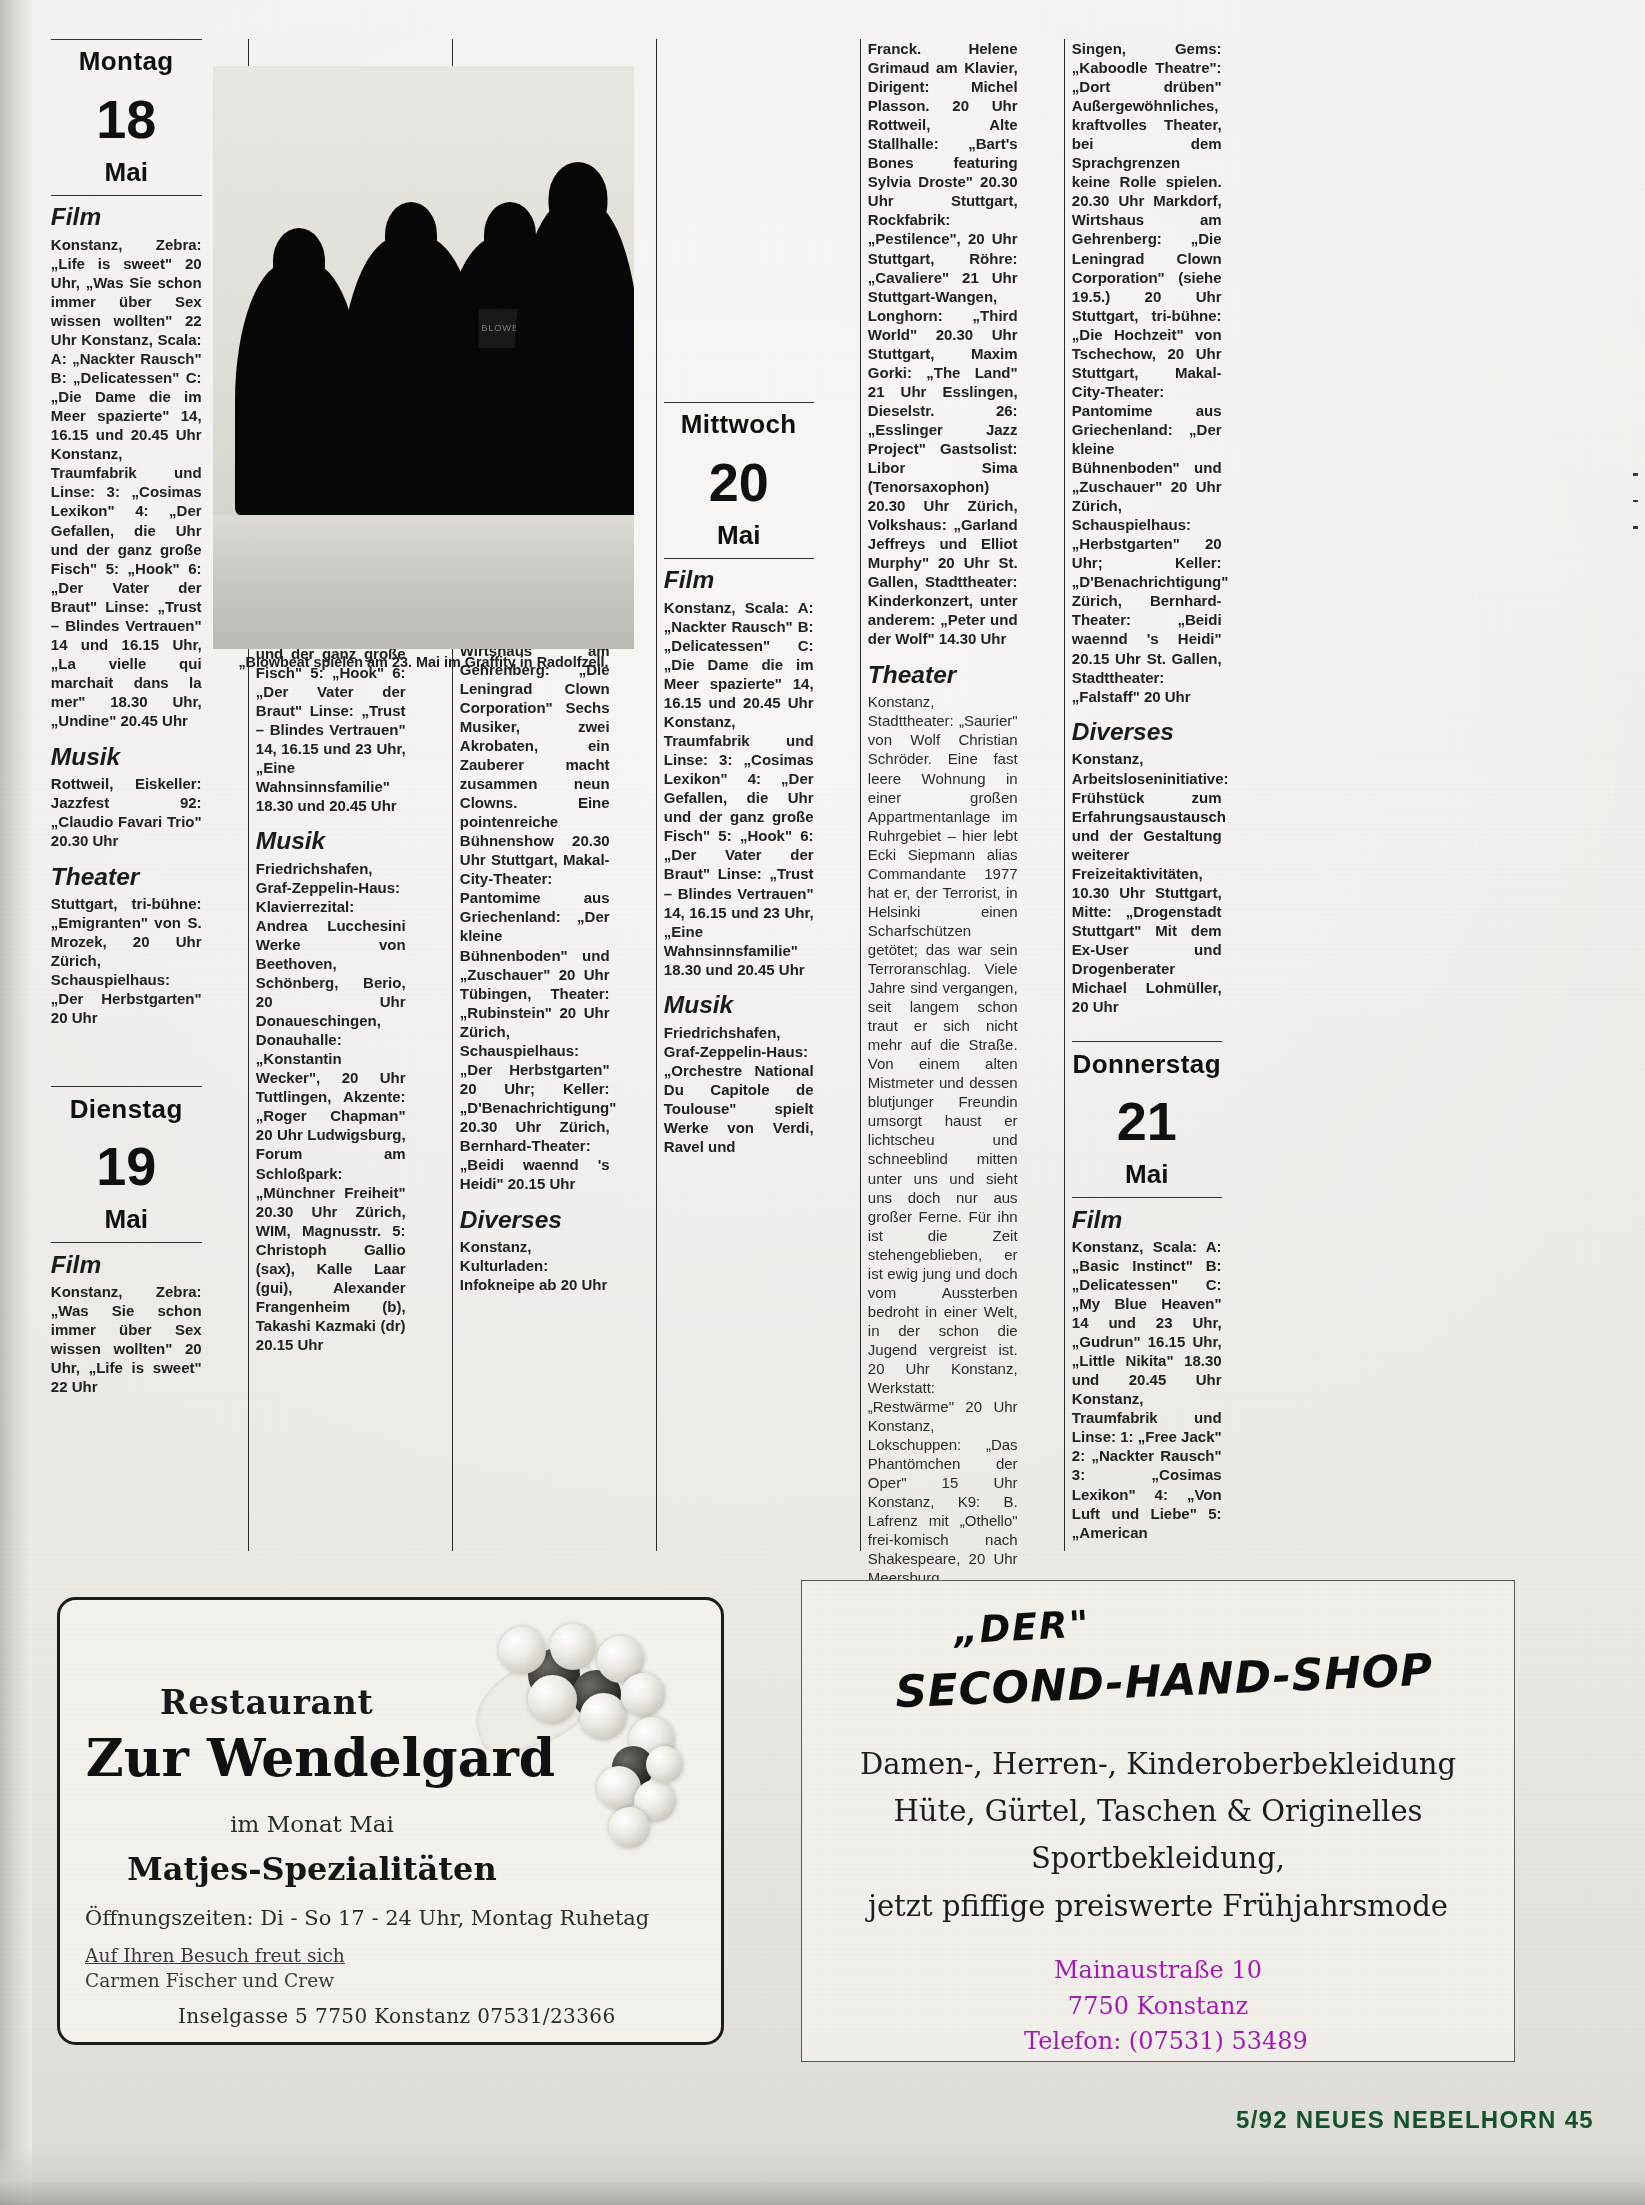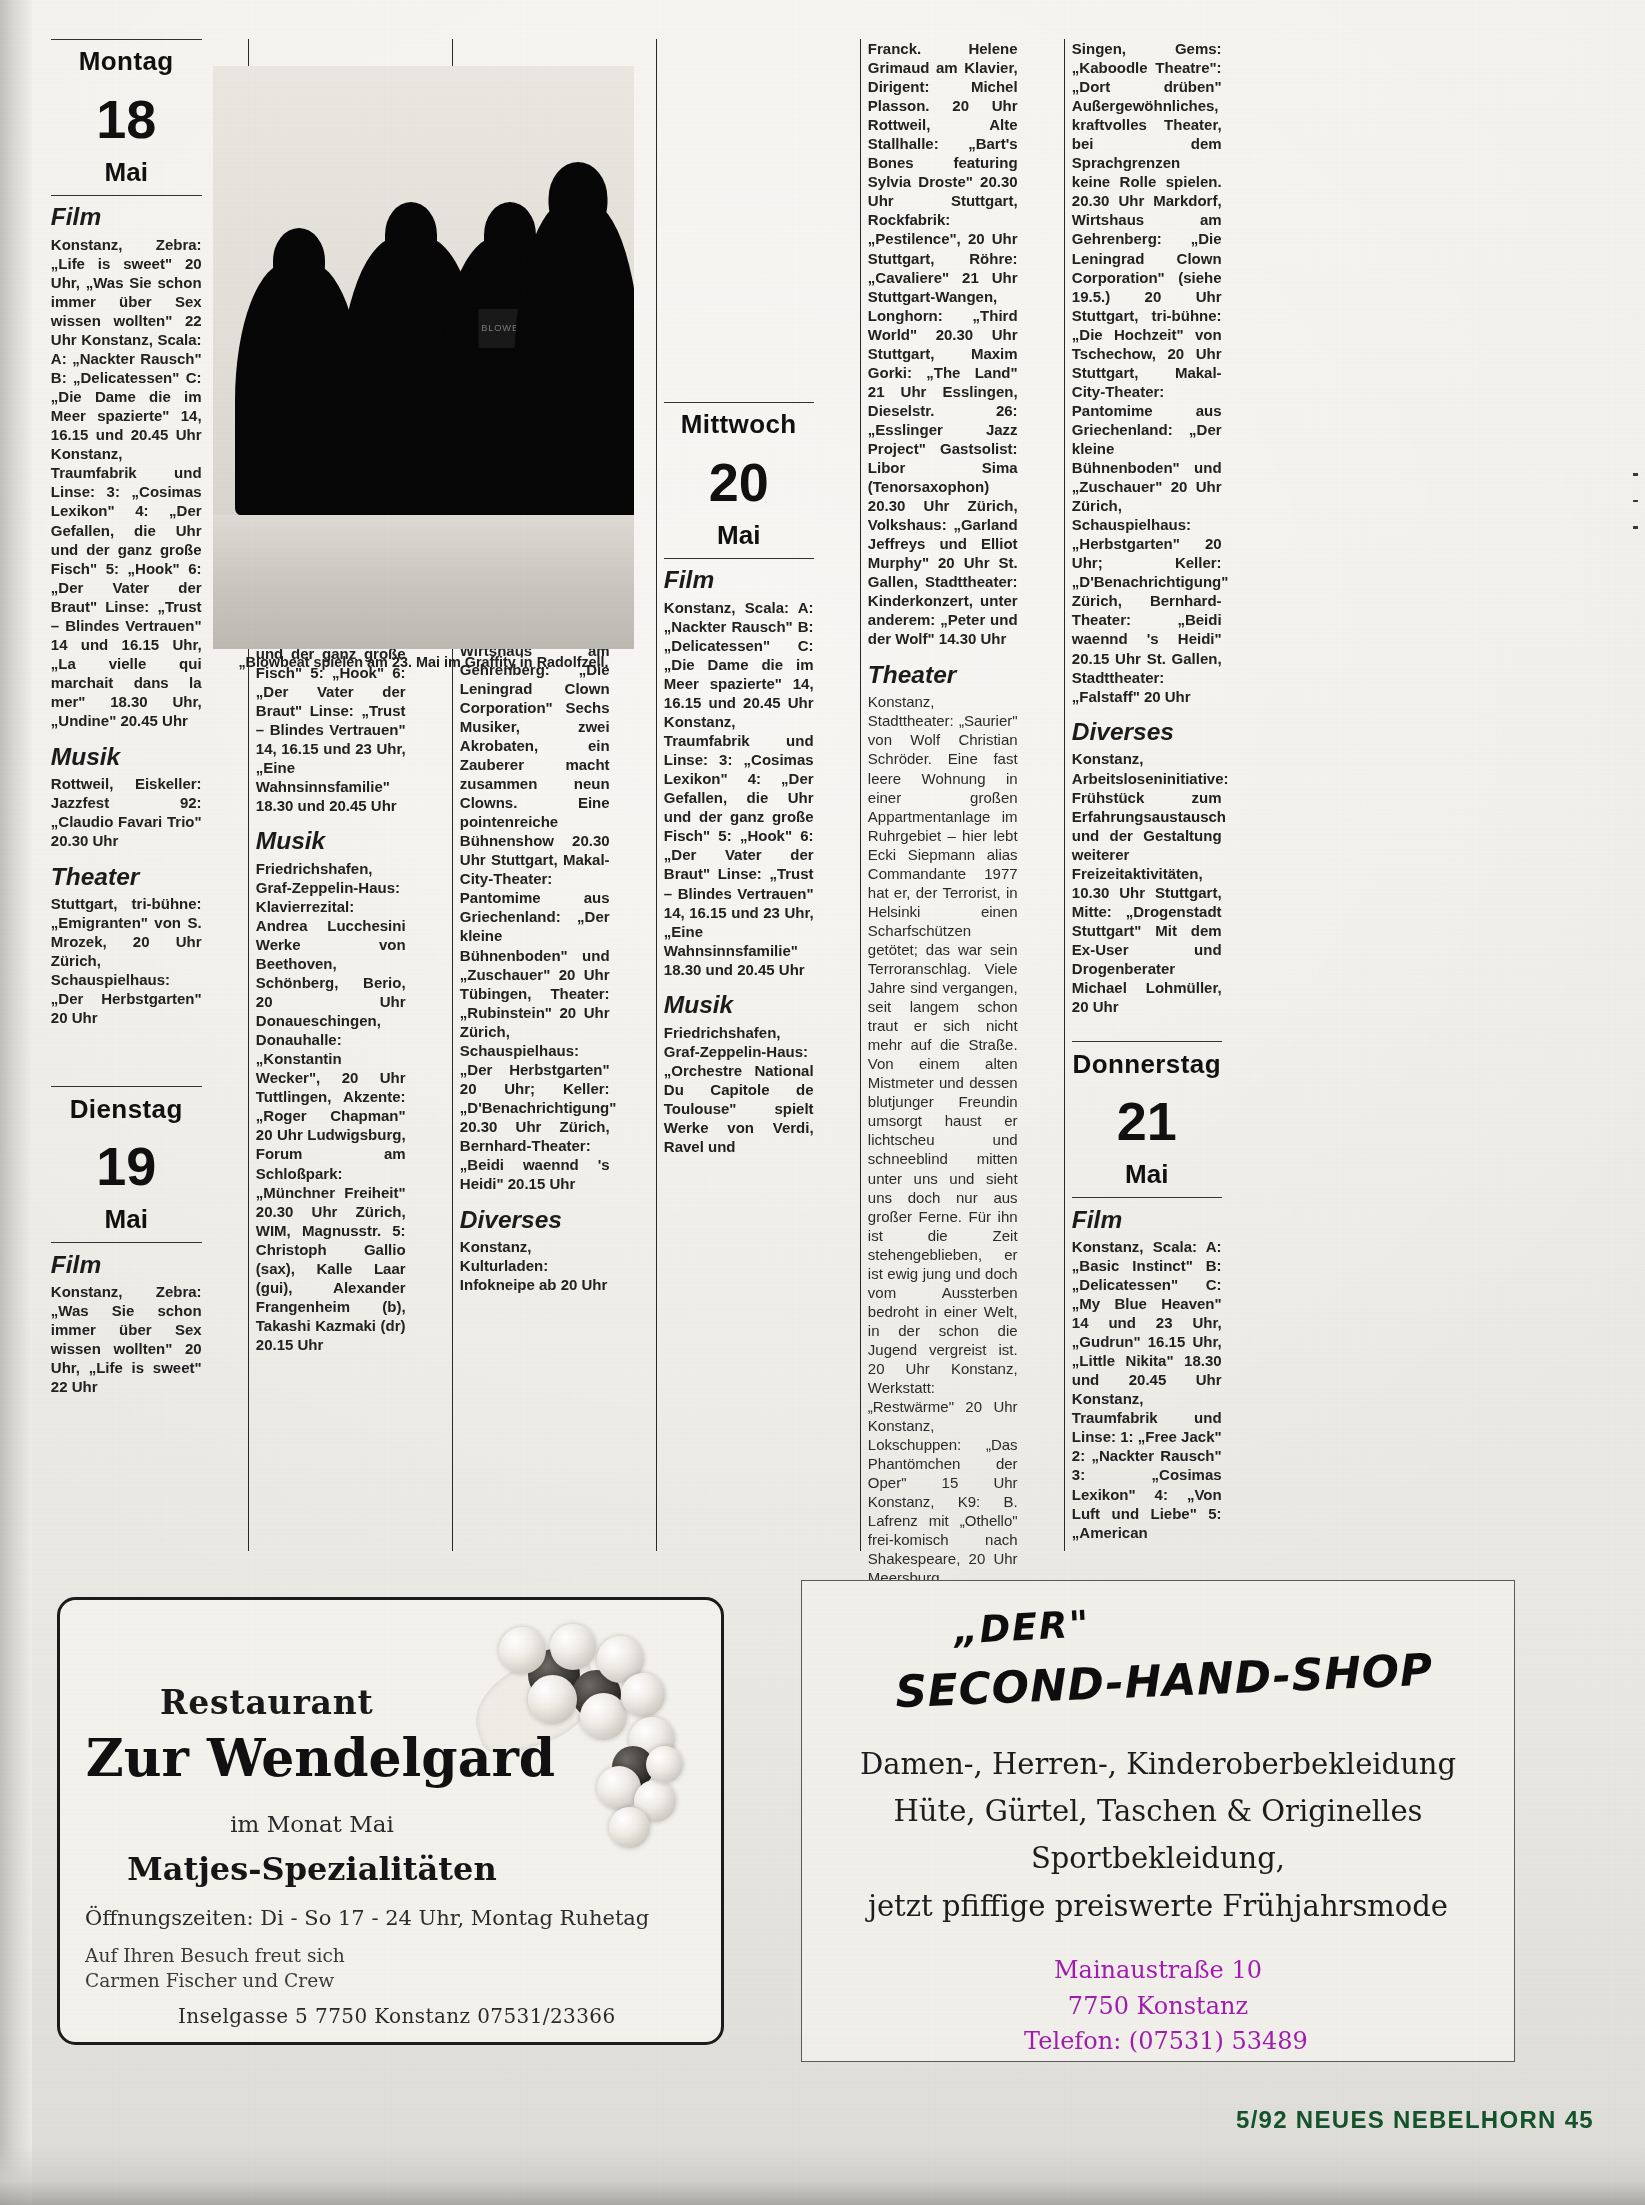--- a/index.html
+++ b/index.html
@@ -151,21 +151,21 @@
   .r-spec{
     position:absolute;left:24px;top:250px;width:456px;text-align:center;
     font-family:"DejaVu Serif",serif;font-weight:bold;font-size:32px;color:#161616;
   }
   .r-hours{
     position:absolute;left:25px;top:306px;
     font-family:"DejaVu Serif",serif;font-size:21px;color:#2c2c2c;
   }
   .r-greet1{
     position:absolute;left:25px;top:345px;
-    font-family:"DejaVu Serif",serif;font-size:18.6px;color:#3a3a3a;
+    font-family:"DejaVu Serif",serif;font-size:18.6px;color:#3a3a3a;text-decoration:underline;
   }
   .r-greet2{
     position:absolute;left:25px;top:370px;
     font-family:"DejaVu Serif",serif;font-size:18.6px;color:#3a3a3a;
   }
   .r-addr{
     position:absolute;left:118px;top:404px;
     font-family:"DejaVu Serif",serif;font-size:20px;color:#2a2a2a;letter-spacing:0.4px;
   }
   .grapes{

